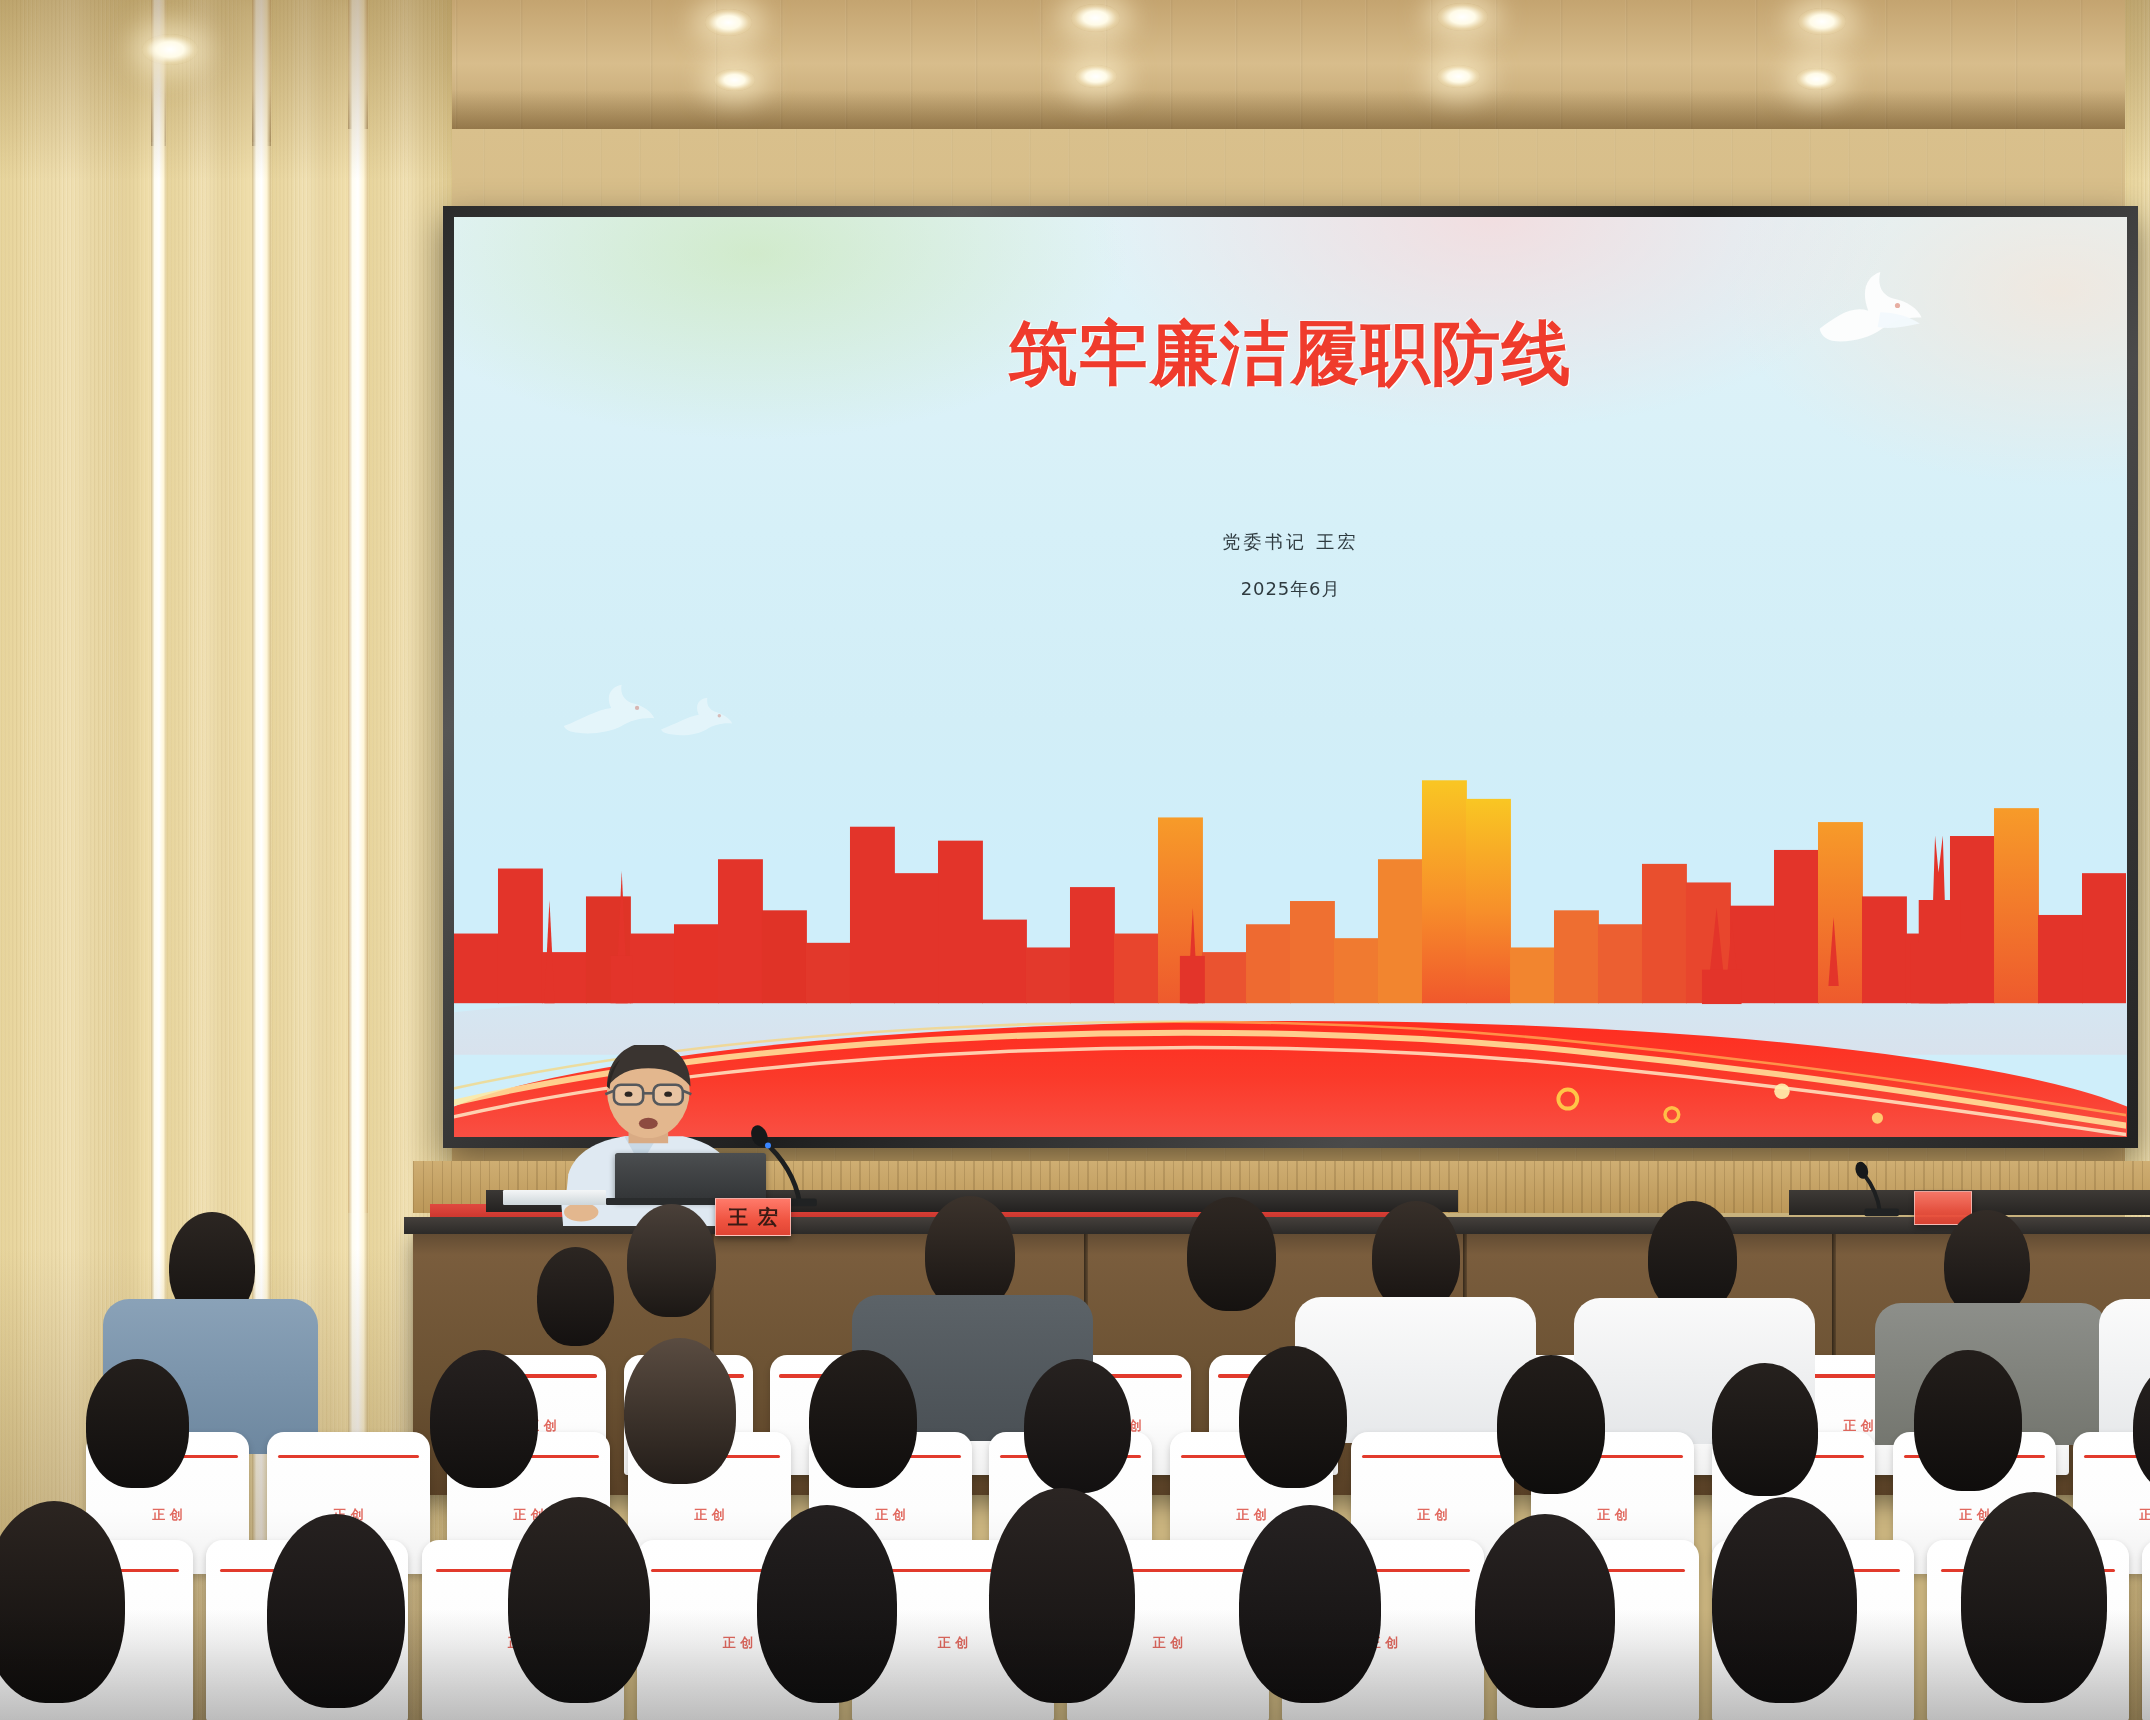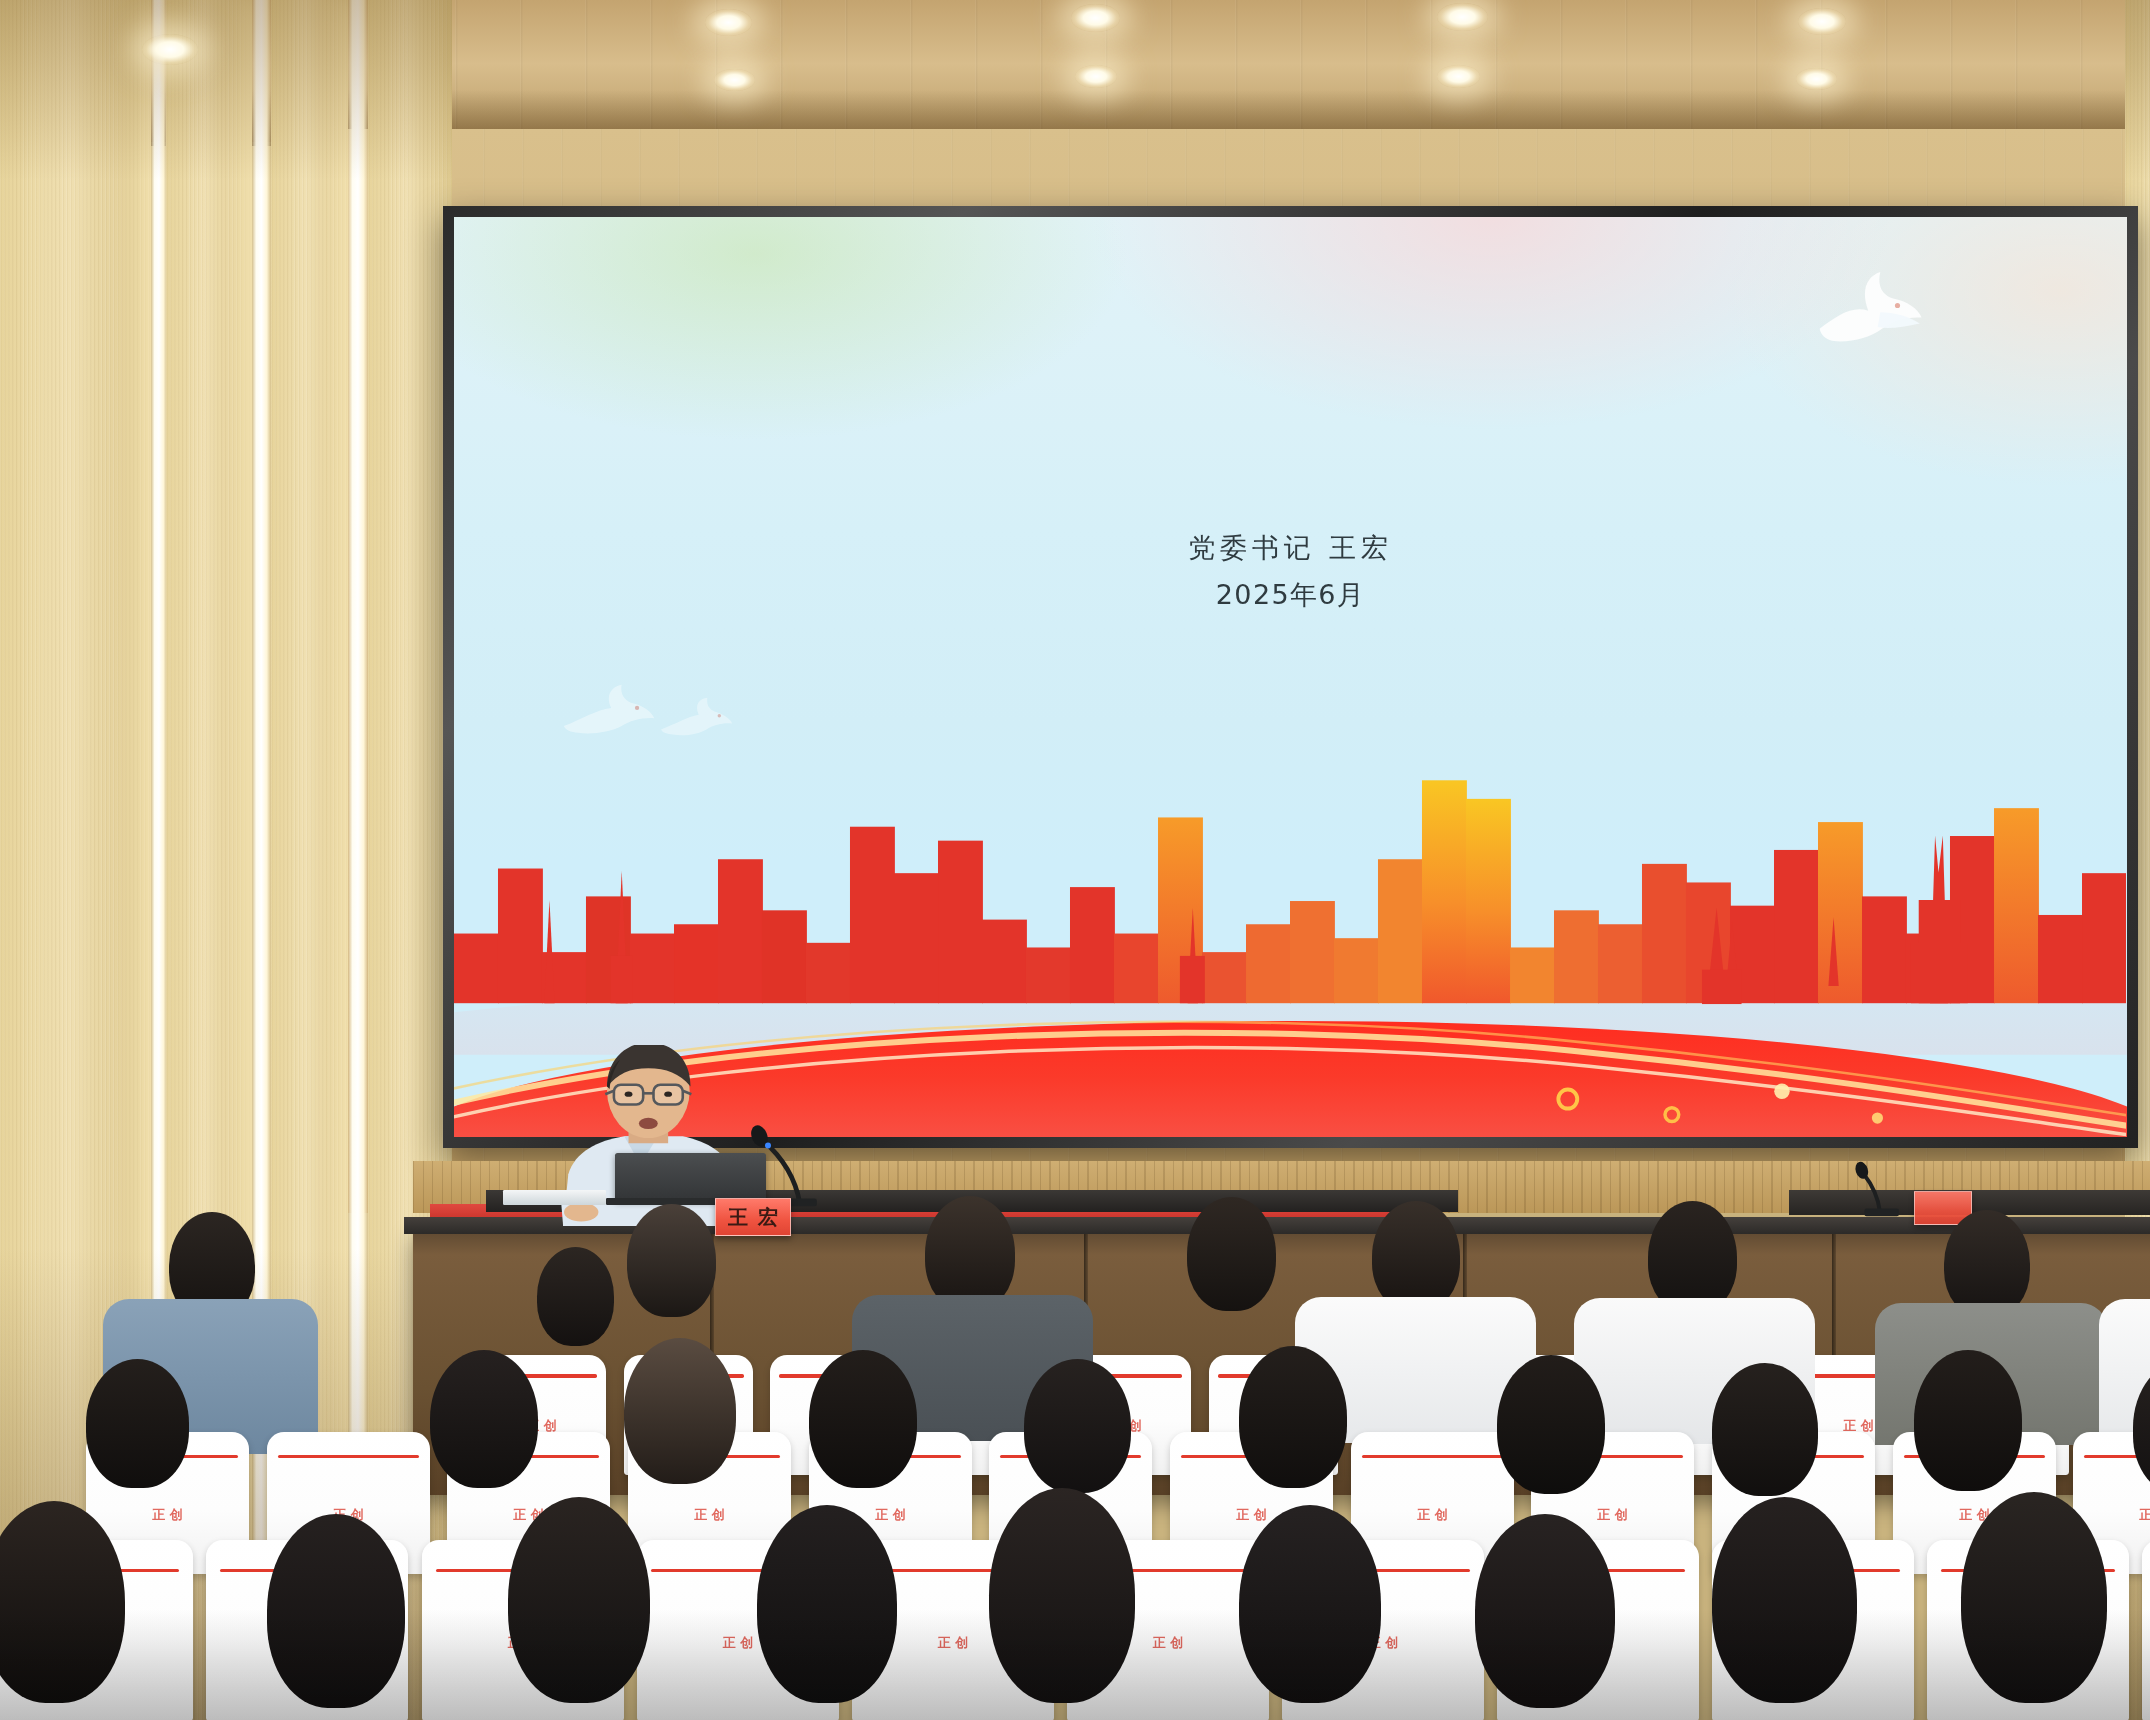--- a/index.html
+++ b/index.html
@@ -95,21 +95,21 @@
     position:absolute; left:0; width:100%; text-align:center;
     color:#ef3b2c; font-weight:bold;
     font-family:"DejaVu Sans","Liberation Sans",sans-serif;
     letter-spacing:.02em;
     text-shadow: 1.3px 1.3px 0 rgba(255,255,255,.85), -0.9px -0.9px 0 rgba(255,255,255,.6);
   }
   .title-l1{ top:91px; font-size:69px; }
   .title-l2{ top:180px; font-size:69px; }
   .slide-sub{
     position:absolute; left:0; width:100%; text-align:center;
-    color:#2f3b40; font-size:27px; font-weight:500;
+    color:#2f3b40; font-size:18px; font-weight:500;
     font-family:"DejaVu Sans","Liberation Sans",sans-serif;
   }
   .sub1{ top:313px; letter-spacing:.18em; }
   .sub2{ top:360px; letter-spacing:.05em; }
 
   .dove{ position:absolute; z-index:3; pointer-events:none; }
   .dove svg{ display:block; }
 
   
   .skyline{ position:absolute; left:0; bottom:0; width:100%; height:301px; z-index:2; }
@@ -280,20 +280,21 @@
         </svg>
       </div>
       <div class="dove" style="left:202px;top:477px;opacity:.38;">
         <svg width="77" height="52" viewBox="0 0 180 120">
           <path d="M12 82 C46 70 74 52 100 48 C90 26 100 10 120 8 C117 26 126 38 142 42
                    C160 48 174 58 178 68 C154 66 134 72 118 82 C98 94 64 98 40 94 C26 92 16 90 12 82 Z" fill="#ffffff"></path>
           <circle cx="148" cy="50" r="4" fill="#e06a57"></circle>
         </svg>
       </div>
 
+      <div class="slide-title title-l1">筑牢廉洁履职防线</div>
       <div class="slide-sub sub1">党委书记  王宏</div>
       <div class="slide-sub sub2">2025年6月</div>
 
       <div class="skyline">
         <div class="hillglow"></div>
         <svg id="skyline-svg" width="1672" height="301" viewBox="0 0 3888 700" preserveAspectRatio="none" style="position:absolute;left:0;bottom:65px;z-index:2;">
           <defs>
             <linearGradient id="gGold" x1="0" y1="0" x2="0" y2="1">
               <stop offset="0%" stop-color="#f9c623"></stop>
                 <stop offset="55%" stop-color="#f78f2a"></stop>

